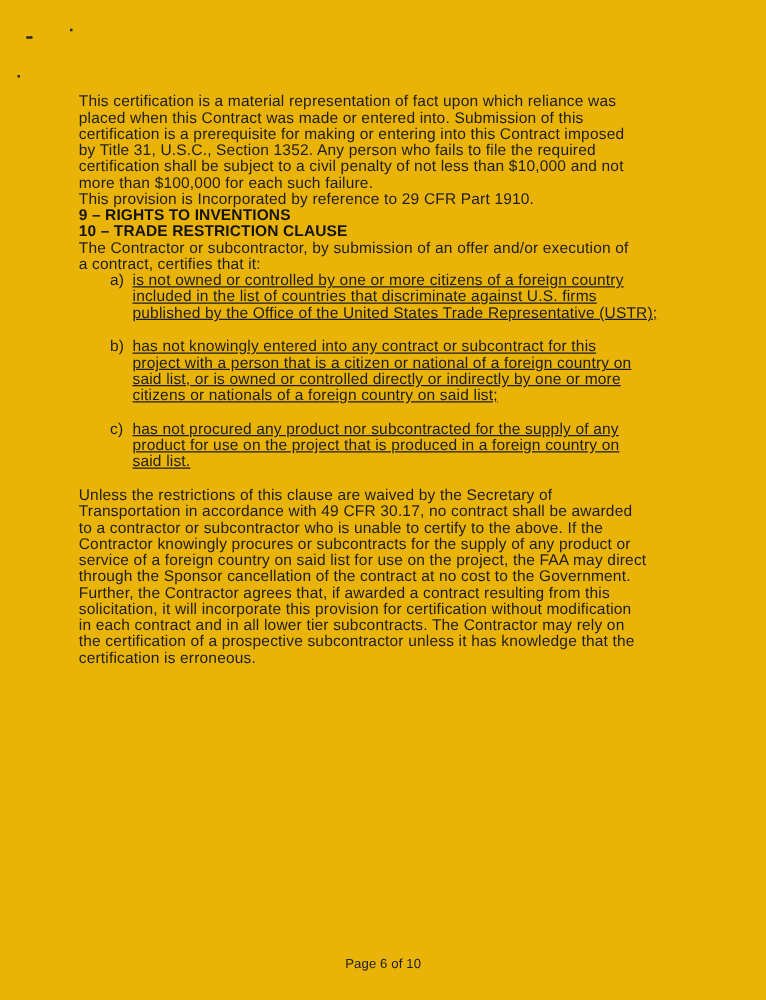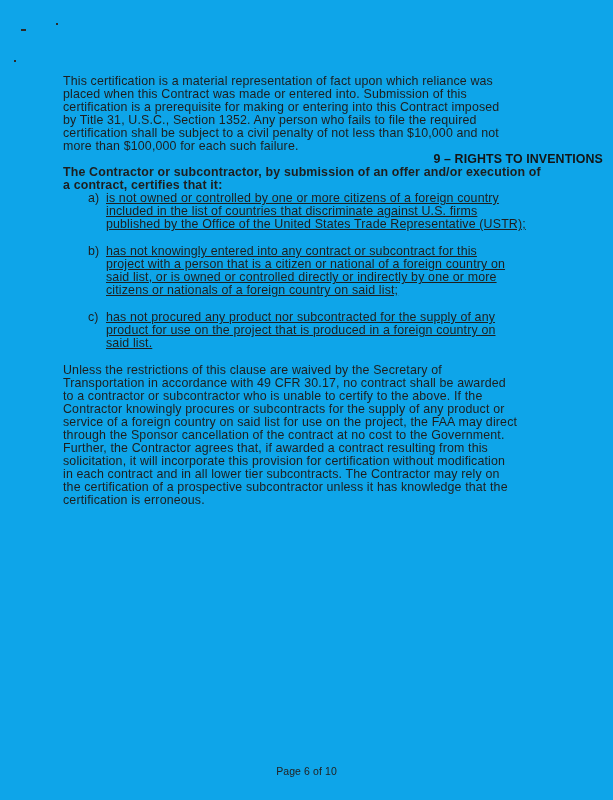--- a/index.html
+++ b/index.html
@@ -4,21 +4,21 @@
 <style>
   html, body {
     margin: 0;
     padding: 0;
     background: #ffffff;
   }
   .page {
     position: relative;
     width: 613px;
     height: 800px;
-    background: #0ea5e9;
+    background: #eab308;
     font-family: "Liberation Sans", sans-serif;
     color: #1e1e1e;
     overflow: hidden;
   }
   .content {
     position: absolute;
     left: 63px;
     top: 75px;
     width: 540px;
     font-size: 12.4px;
@@ -31,24 +31,24 @@
     margin: 0;
     font-size: 12.4px;
     line-height: 13px;
     font-weight: bold;
     color: #141414;
     letter-spacing: 0.1px;
   }
   .para-certification { margin: 0 0 30px 0; }
   .heading-8         { margin: 0 0 7px 0; }
   .para-osha         { margin: 0 0 10px 0; }
-  .heading-9         { margin: 0 0 15px 0; text-align: right; }
+  .heading-9         { margin: 0 0 15px 0; }
   .para-inventions   { margin: 0 0 8px 0; }
   .heading-10        { margin: 0 0 4px 0; }
-  .para-intro        { margin: 0 0 14px 0; font-weight: bold; }
+  .para-intro        { margin: 0 0 14px 0; }
   .list { margin: 0; }
   .list-item {
     display: flex;
     padding-left: 25px;
     margin: 0 0 14px 0;
   }
   .marker {
     flex: none;
     width: 18px;
   }
@@ -86,24 +86,26 @@
   <div class="content">
 
     <p class="para lines para-certification">This certification is a material representation of fact upon which reliance was
 placed when this Contract was made or entered into.  Submission of this
 certification is a prerequisite for making or entering into this Contract imposed
 by Title 31, U.S.C., Section 1352.  Any person who fails to file the required
 certification shall be subject to a civil penalty of not less than $10,000 and not
 more than $100,000 for each such failure.</p>
 
 
+    <p class="para para-osha">This provision is Incorporated by reference to 29 CFR Part 1910.</p>
 
     <h2 class="heading heading-9">9 – RIGHTS TO INVENTIONS</h2>
 
 
+    <h2 class="heading heading-10">10 – TRADE RESTRICTION CLAUSE</h2>
 
     <p class="para lines para-intro">The Contractor or subcontractor, by submission of an offer and/or execution of
 a contract, certifies that it:</p>
 
     <div class="list">
 
       <div class="list-item">
         <span class="marker">a)</span>
         <span class="item-text lines">is not owned or controlled by one or more citizens of a foreign country
 included in the list of countries that discriminate against U.S. firms

